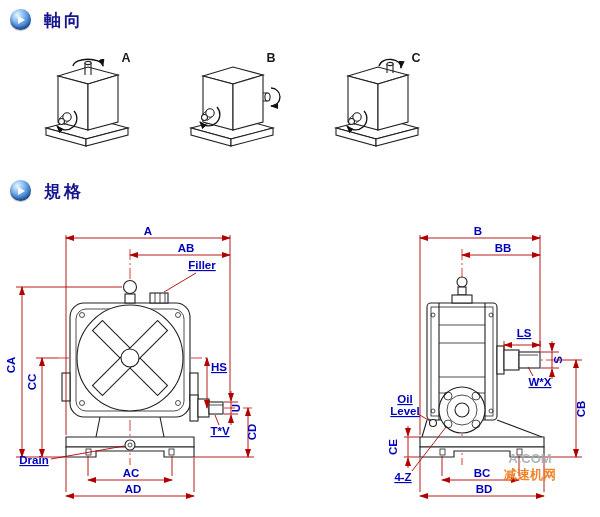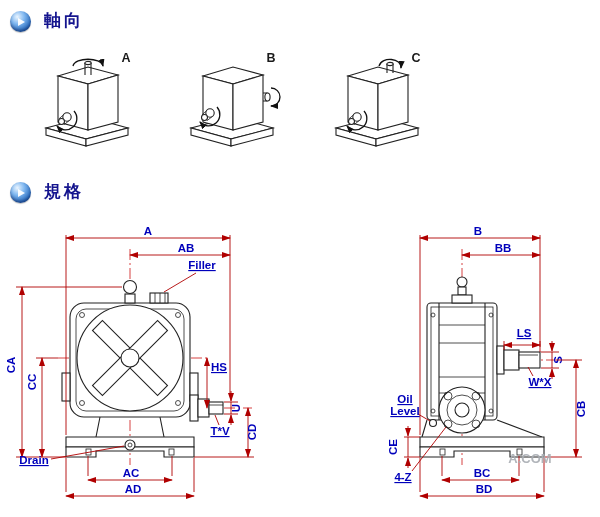--- a/index.html
+++ b/index.html
@@ -1,18 +1,18 @@
 <!DOCTYPE html>
 <html><head>
 <meta charset="utf-8">
 <style>
   *{margin:0;padding:0;box-sizing:border-box}
   html,body{width:600px;height:517px}
   body{position:relative;background:#ffffff;font-family:"Liberation Sans",sans-serif;overflow:hidden}
-  .section-header{position:absolute;left:10px;display:flex;align-items:flex-end;gap:13px}
+  .section-header{position:absolute;left:10px;display:flex;align-items:flex-start;gap:13px}
   .orb{width:21px;height:21px;border-radius:50%;flex:0 0 21px;
        background:radial-gradient(circle at 35% 28%,#eaf5ff,#7fb7f0 35%,#2e6fc0 70%,#123f8a);
        box-shadow:inset 0 -2px 3px rgba(0,0,40,.35), 0 1px 1px rgba(0,0,0,.25);
        display:flex;align-items:center;justify-content:center}
   .orb-arrow{width:0;height:0;border-left:7px solid #fff;border-top:4.5px solid transparent;
        border-bottom:4.5px solid transparent;margin-left:2px;opacity:.95}
   .section-title{font-size:17px;font-weight:bold;color:#14148e;letter-spacing:3px}
   svg{position:absolute;left:0}
   svg text{font-family:"Liberation Sans",sans-serif}
   .dimlbl{font-size:11.5px;font-weight:bold;fill:#0000bb}
@@ -326,13 +326,14 @@
     <g>
       <path class="dl" d="M420,233 L420,267 M544,233 L544,267"></path>
       <line class="dl" x1="420" y1="271" x2="544" y2="271" marker-start="url(#da)" marker-end="url(#da)"></line>
       <text class="dimlbl" x="484" y="268" text-anchor="middle">BD</text>
     </g>
   </g>
 </svg>
 
 <div class="wm">
   <div class="wm1">A.COM</div>
+  <div class="wm2">减速机网</div>
 </div>
 
 </body></html>

